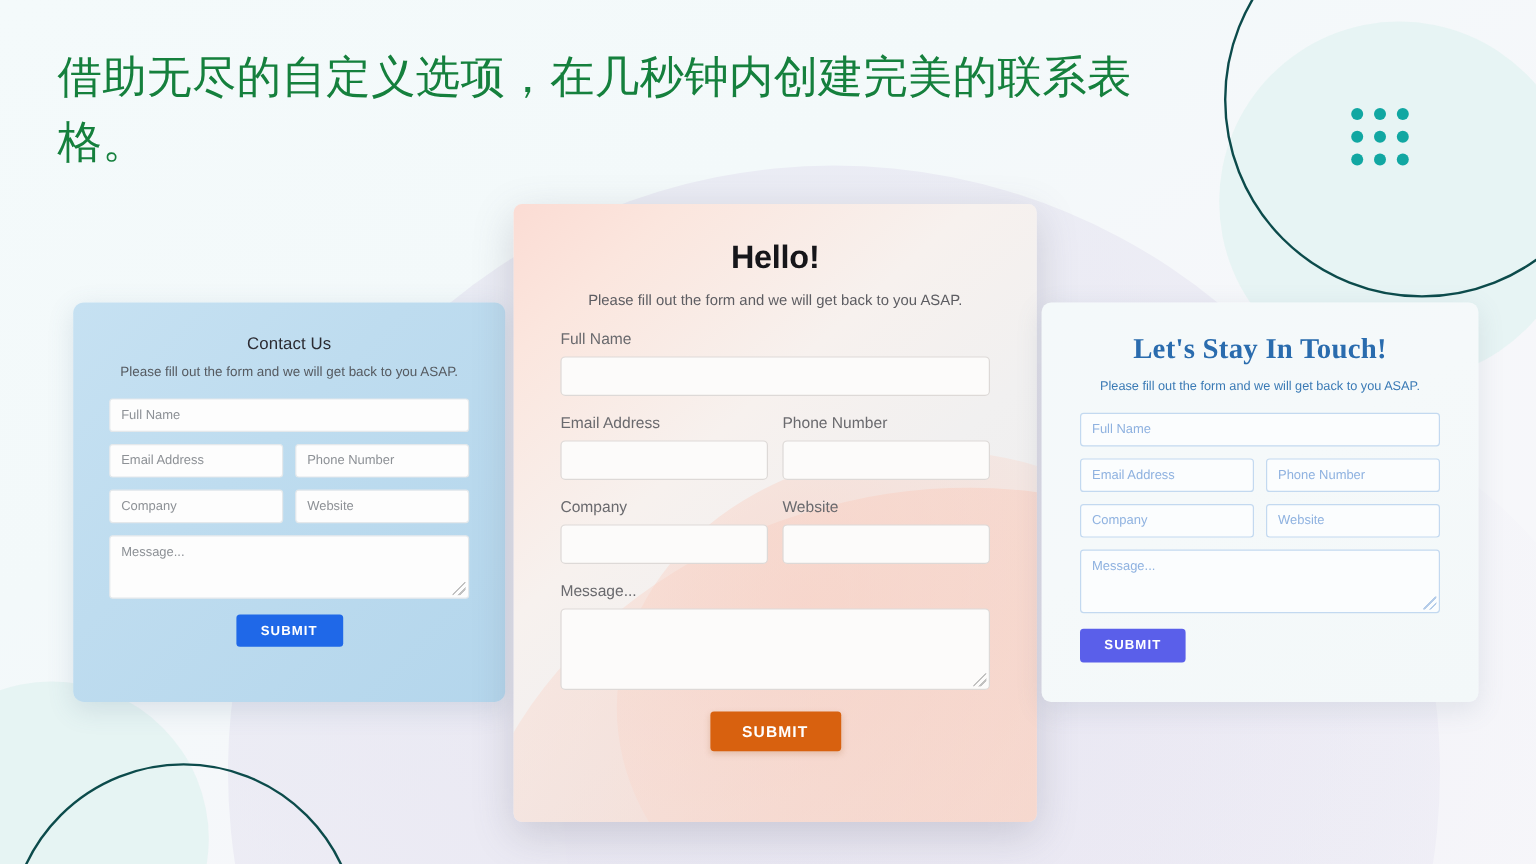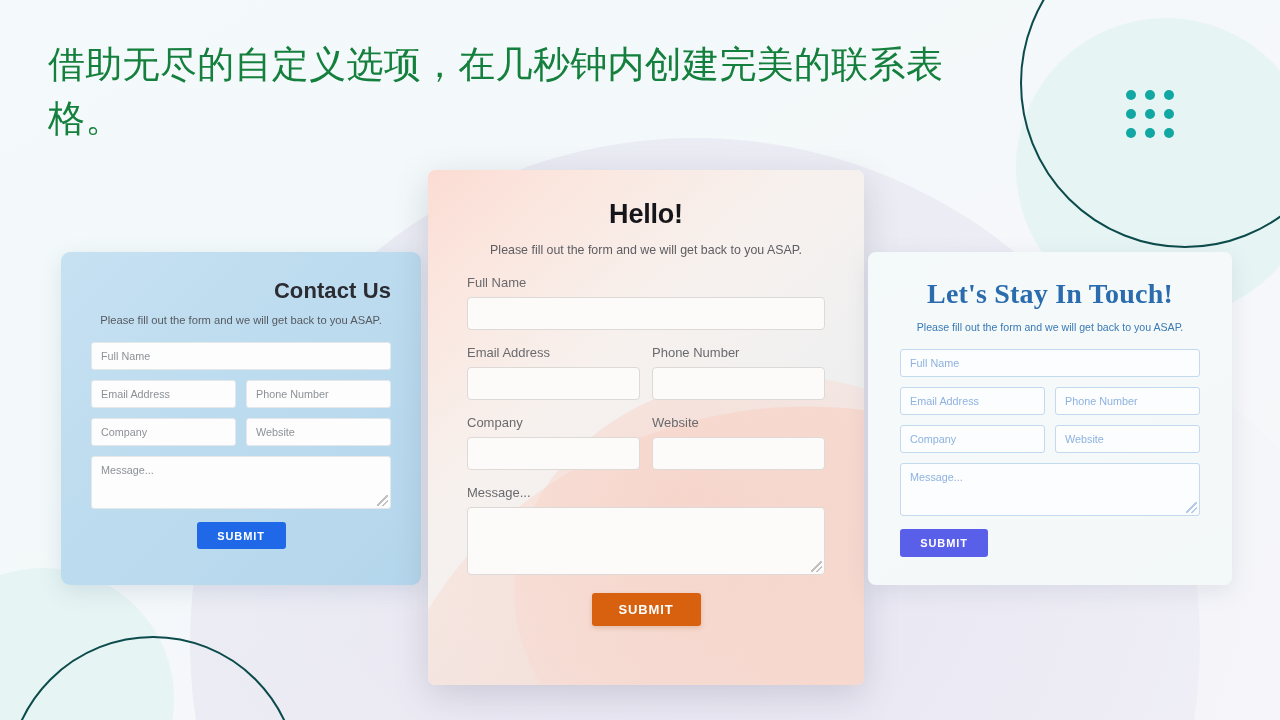--- a/index.html
+++ b/index.html
@@ -96,23 +96,23 @@
   
   .card-left {
     left: 61px; top: 252px;
     width: 360px; height: 333px;
     border-radius: 9px;
     background: linear-gradient(135deg, #c6e1f2 0%, #bedcef 40%, #b4d6ec 100%);
     box-shadow: 0 6px 22px rgba(80,110,140,0.16);
     padding: 26px 30px 0 30px;
   }
   .card-left .c-title {
-    text-align: right;
-    font-size: 22px;
-    font-weight: bold;
+    text-align: center;
+    font-size: 14px;
+    font-weight: normal;
     color: #2b2b32;
     letter-spacing: 0.1px;
   }
   .card-left .c-sub {
     text-align: center;
     font-size: 11.2px;
     color: #555a60;
     margin-top: 10px;
     margin-bottom: 16px;
   }
@@ -165,21 +165,21 @@
     left: 868px; top: 252px;
     width: 364px; height: 333px;
     border-radius: 8px;
     background: linear-gradient(150deg, #f4f9fa 0%, #f5f9fa 45%, #f3f8f9 100%);
     box-shadow: 0 6px 22px rgba(100,120,140,0.14);
     padding: 26px 32px 0 32px;
   }
   .card-right .c-title {
     text-align: center;
     font-family: "Liberation Serif", "DejaVu Serif", serif;
-    font-size: 28px;
+    font-size: 24px;
     font-weight: bold;
     color: #2a6cae;
     letter-spacing: 0.2px;
   }
   .card-right .c-sub {
     text-align: center;
     font-size: 10.6px;
     color: #3a7ab5;
     margin-top: 11px;
     margin-bottom: 16px;

